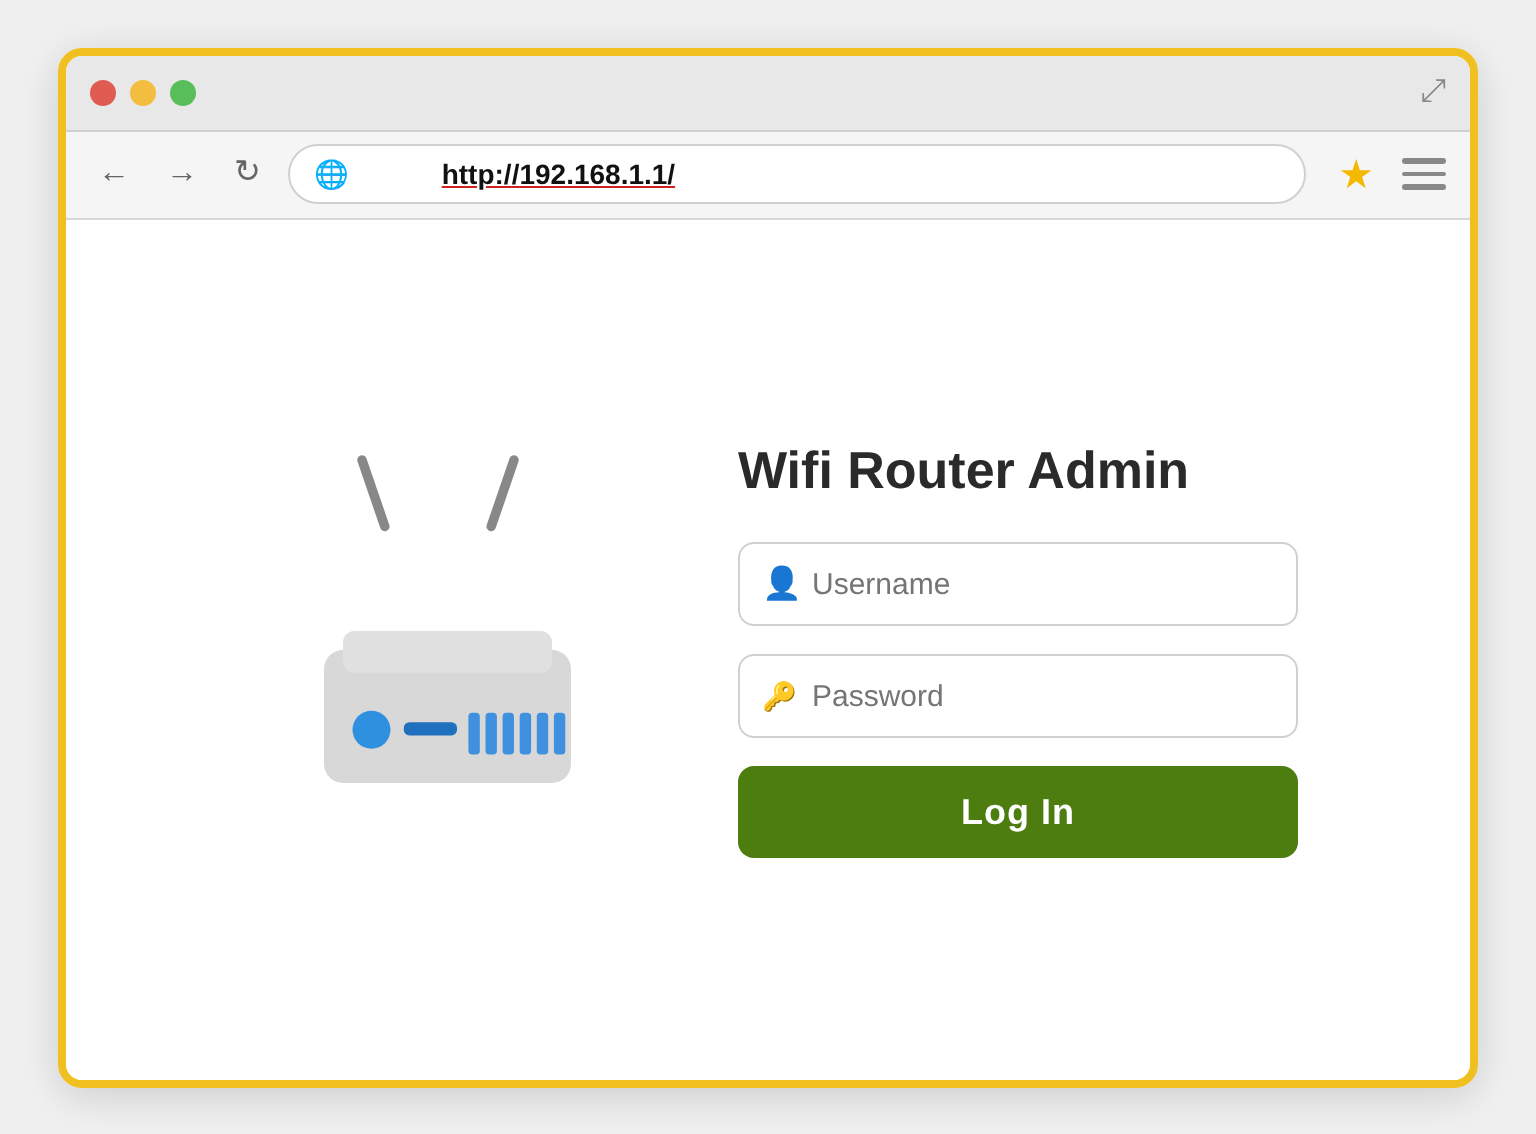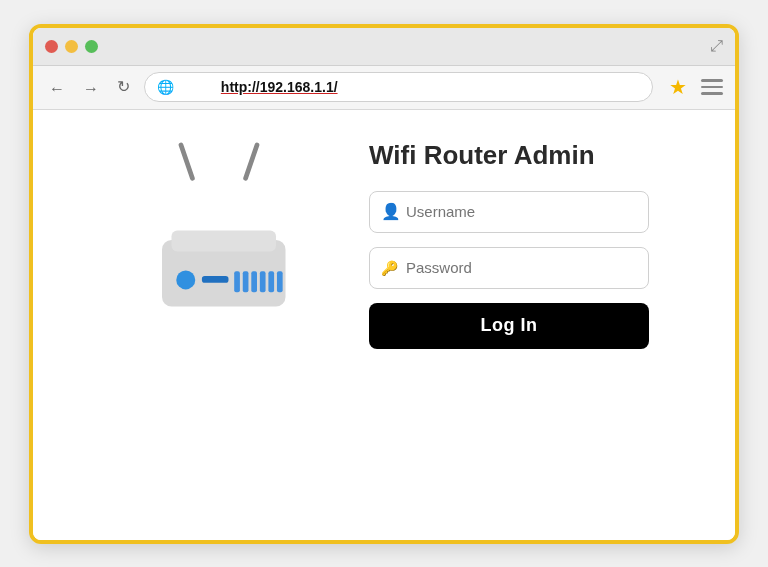--- a/index.html
+++ b/index.html
@@ -125,20 +125,21 @@
       height: 2.5px;
       background: #888;
       border-radius: 2px;
     }
 
     
     .page-content {
       flex: 1;
       background: #fff;
       display: flex;
+      align-items: center;
       justify-content: center;
       gap: 50px;
       padding: 30px 40px;
     }
 
     
     .router-wrap {
       display: flex;
       flex-direction: column;
       align-items: center;
@@ -178,21 +179,21 @@
       border: 1.5px solid #d0d0d0;
       border-radius: 8px;
       padding: 0 28px 0 36px;
       font-size: 15px;
       color: #aaa;
       outline: none;
     }
     .login-btn {
       width: 100%;
       height: 46px;
-      background: #000000;
+      background: #4d7c0f;
       border: none;
       border-radius: 8px;
       color: #fff;
       font-size: 18px;
       font-weight: 600;
       cursor: pointer;
       letter-spacing: 0.5px;
     }
     .router-antenna { stroke: #888; stroke-width: 5; stroke-linecap: round; }
   </style>

